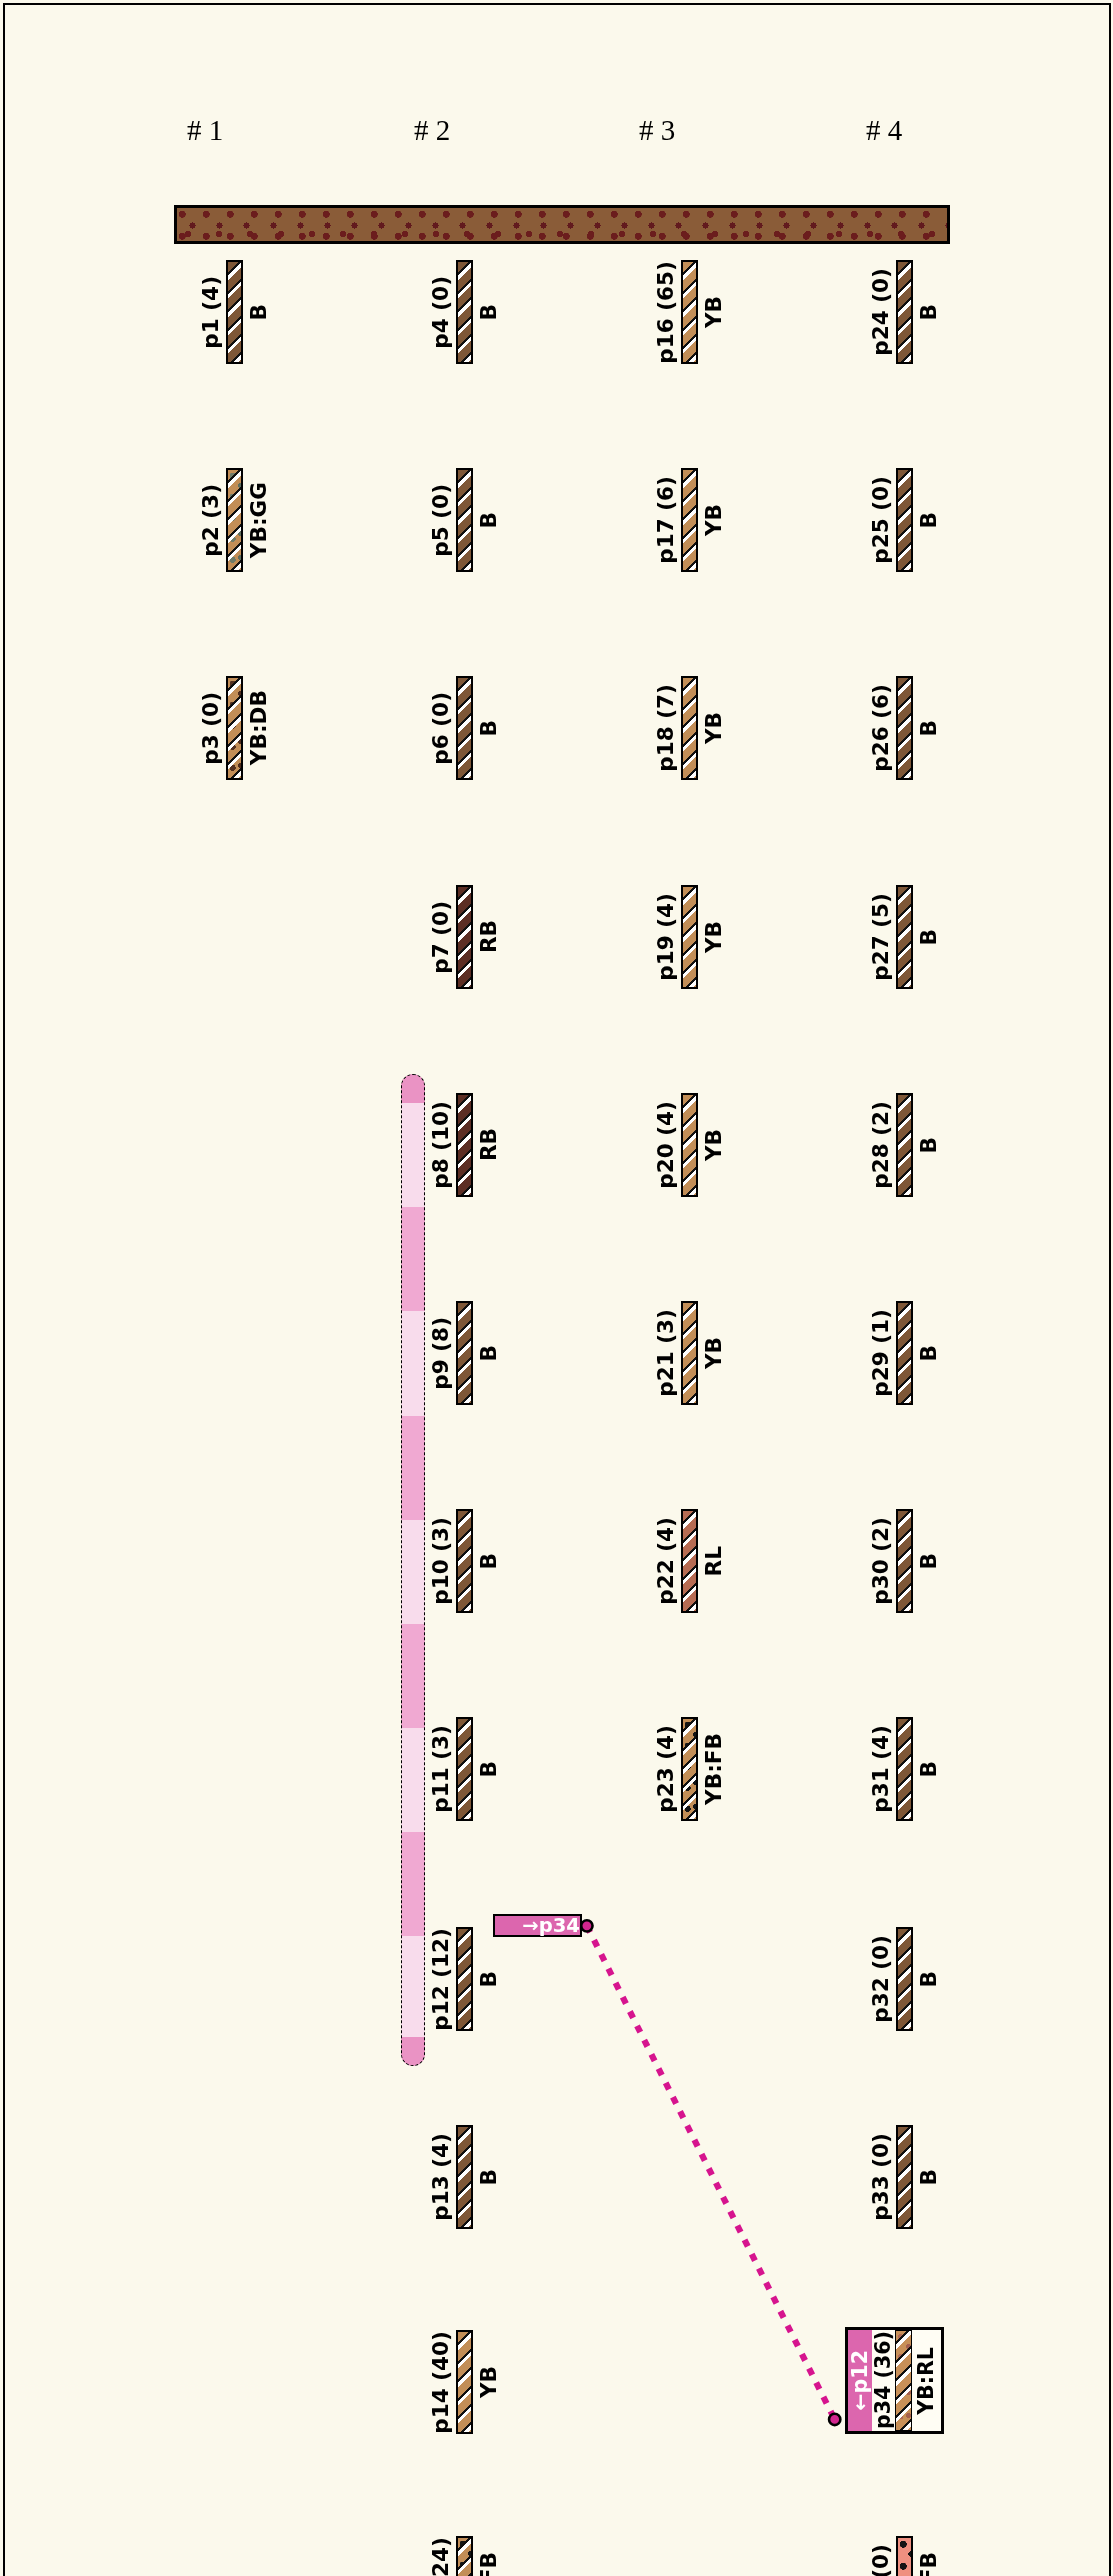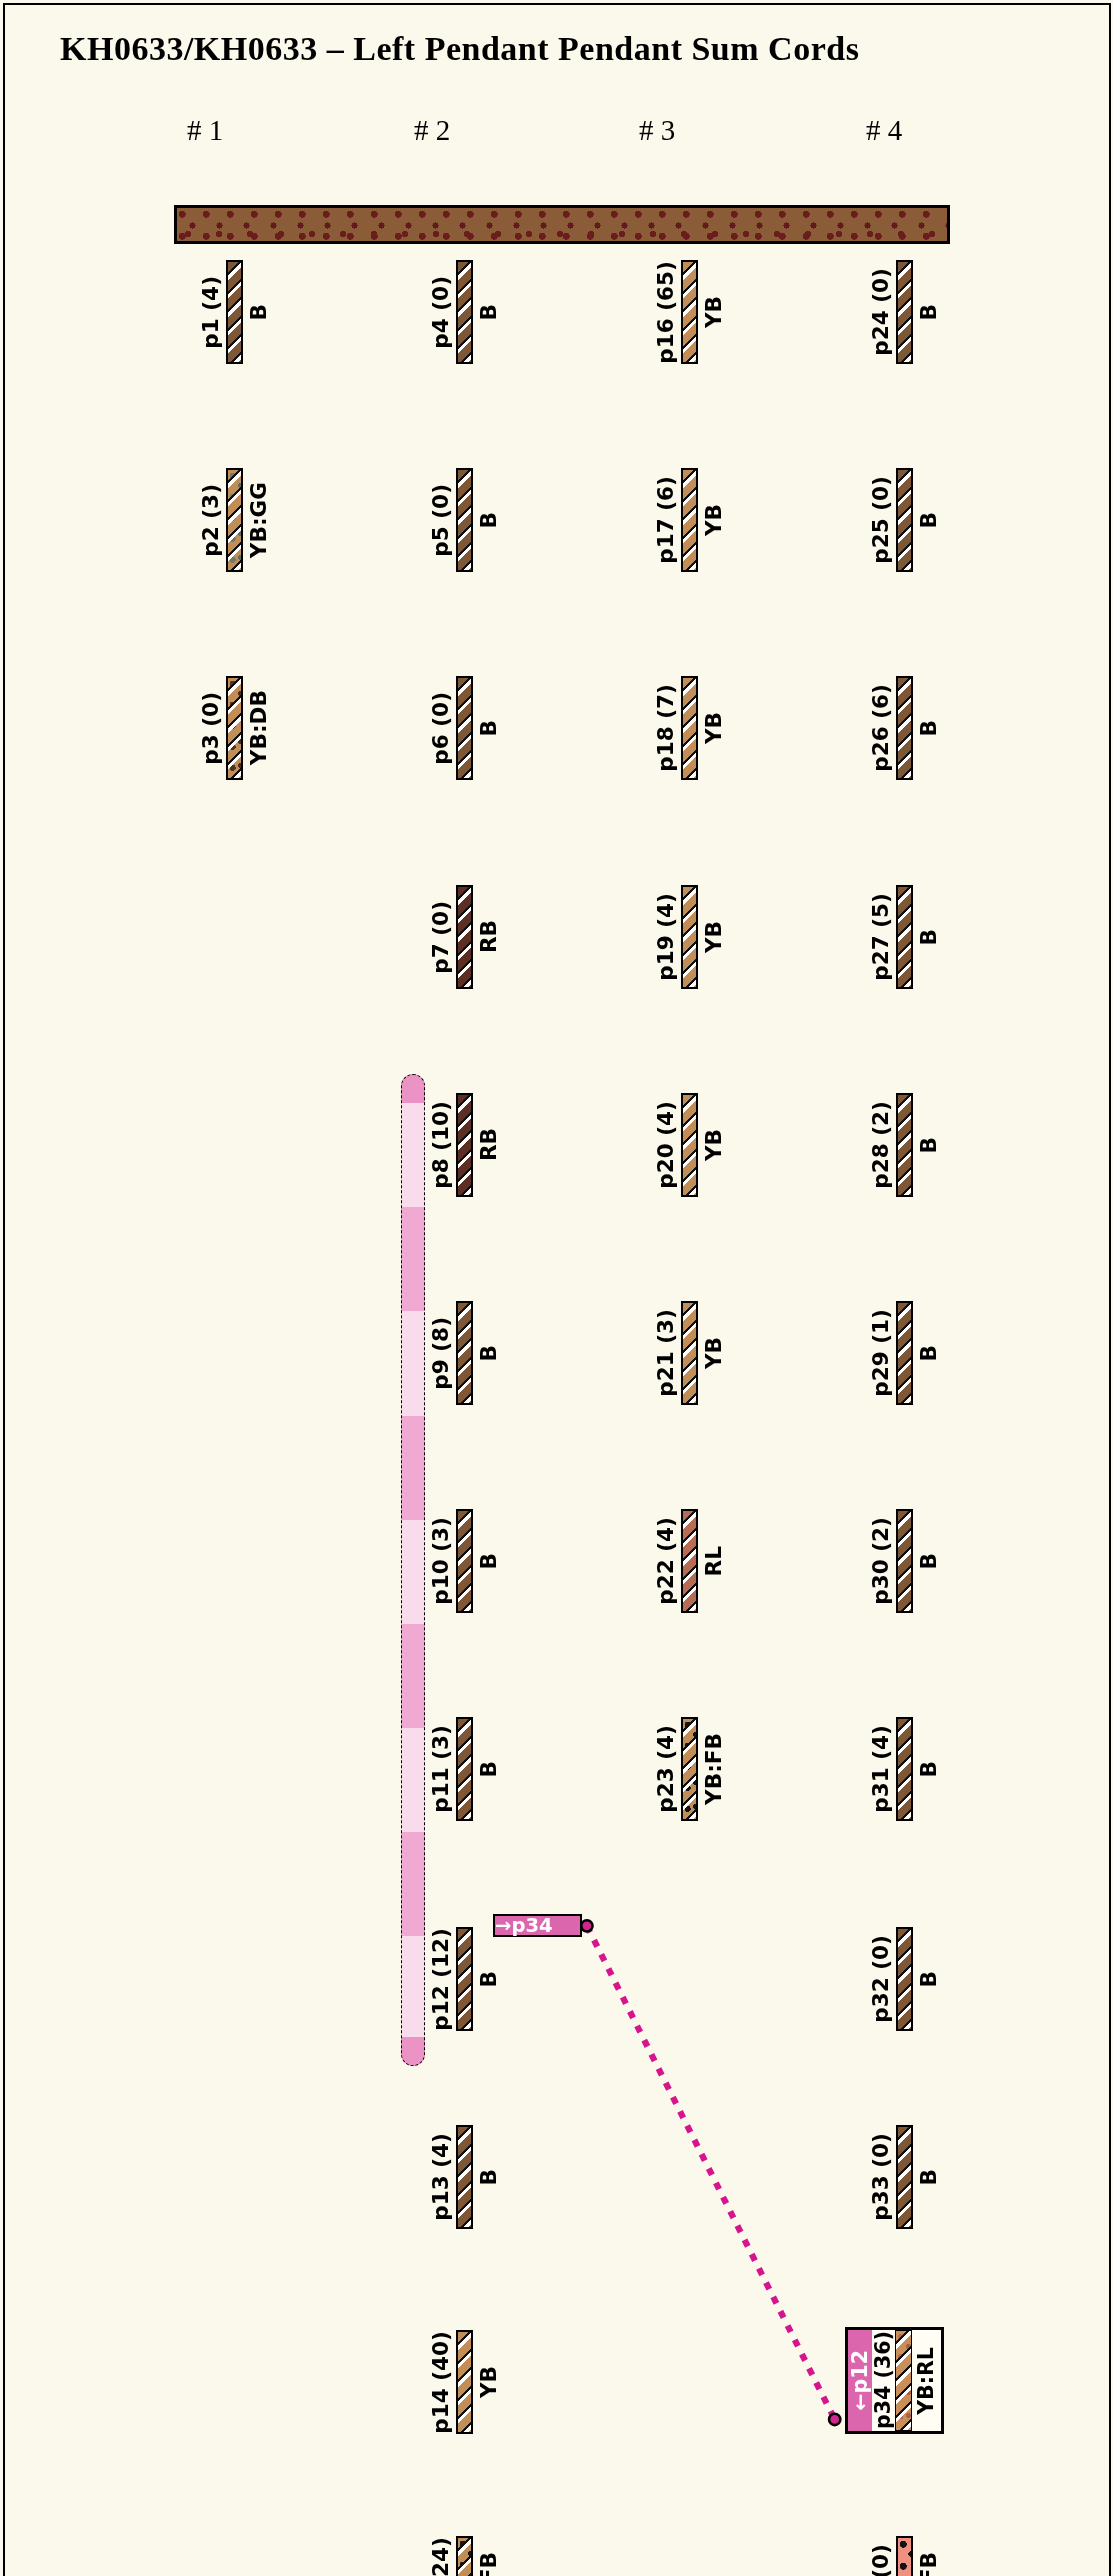--- a/index.html
+++ b/index.html
@@ -105,21 +105,21 @@
   .c-PK-FB{
     background-color:#ef9080;
     background-image:
       radial-gradient(circle 3.6px at 5.2px 6.2px, #141414 97%, rgba(0,0,0,0) 100%),
       radial-gradient(circle 3.1px at 13.4px 16px, #141414 97%, rgba(0,0,0,0) 100%);
     background-size:20px 22px, 23px 26px;
   }
   .badge{
     position:absolute;left:493px;top:1914px;width:89px;height:23px;
     box-sizing:border-box;border:2.6px solid #000;background:#dc66ae;
-    display:flex;align-items:center;justify-content:flex-start;
+    display:flex;align-items:center;justify-content:flex-end;
     color:#fff;font-weight:bold;font-size:19.6px;
   }
   .sumbox{
     position:absolute;left:845px;top:2327px;width:99px;height:107px;
     box-sizing:border-box;border:3.1px solid #000;background:#fffdf4;
     display:flex;align-items:stretch;
   }
   .sumbox .strip-link{
     width:24px;flex:0 0 24px;background:#dc66ae;
     display:flex;align-items:center;justify-content:center;
@@ -135,21 +135,20 @@
   }
   .sumbox .strip-code .vtext{font-size:20.6px;line-height:23px;}
   #overlay{position:absolute;left:0;top:0;width:1114px;height:2913px;pointer-events:none;}
 </style>
 </head>
 <body>
 
 <div id="canvas">
   <div id="frame"></div>
 
-  <div class="title">KH0633/KH0633 – Left Pendant Pendant Sum Cords</div>
 
   <div class="colhead" style="left:205px"># 1</div>
   <div class="colhead" style="left:432px"># 2</div>
   <div class="colhead" style="left:657px"># 3</div>
   <div class="colhead" style="left:884px"># 4</div>
 
   <div class="primary"></div>
 
   <div class="groupbar"></div>
 

